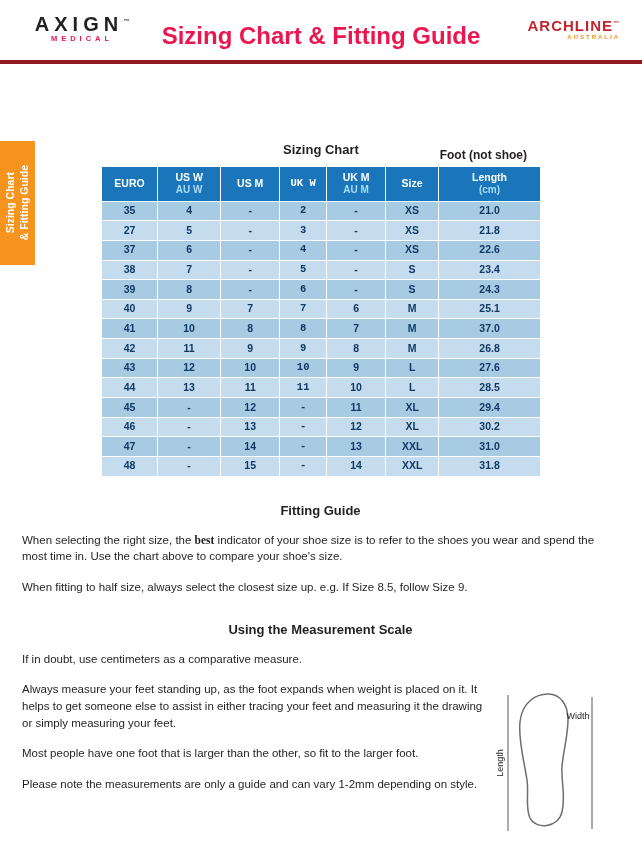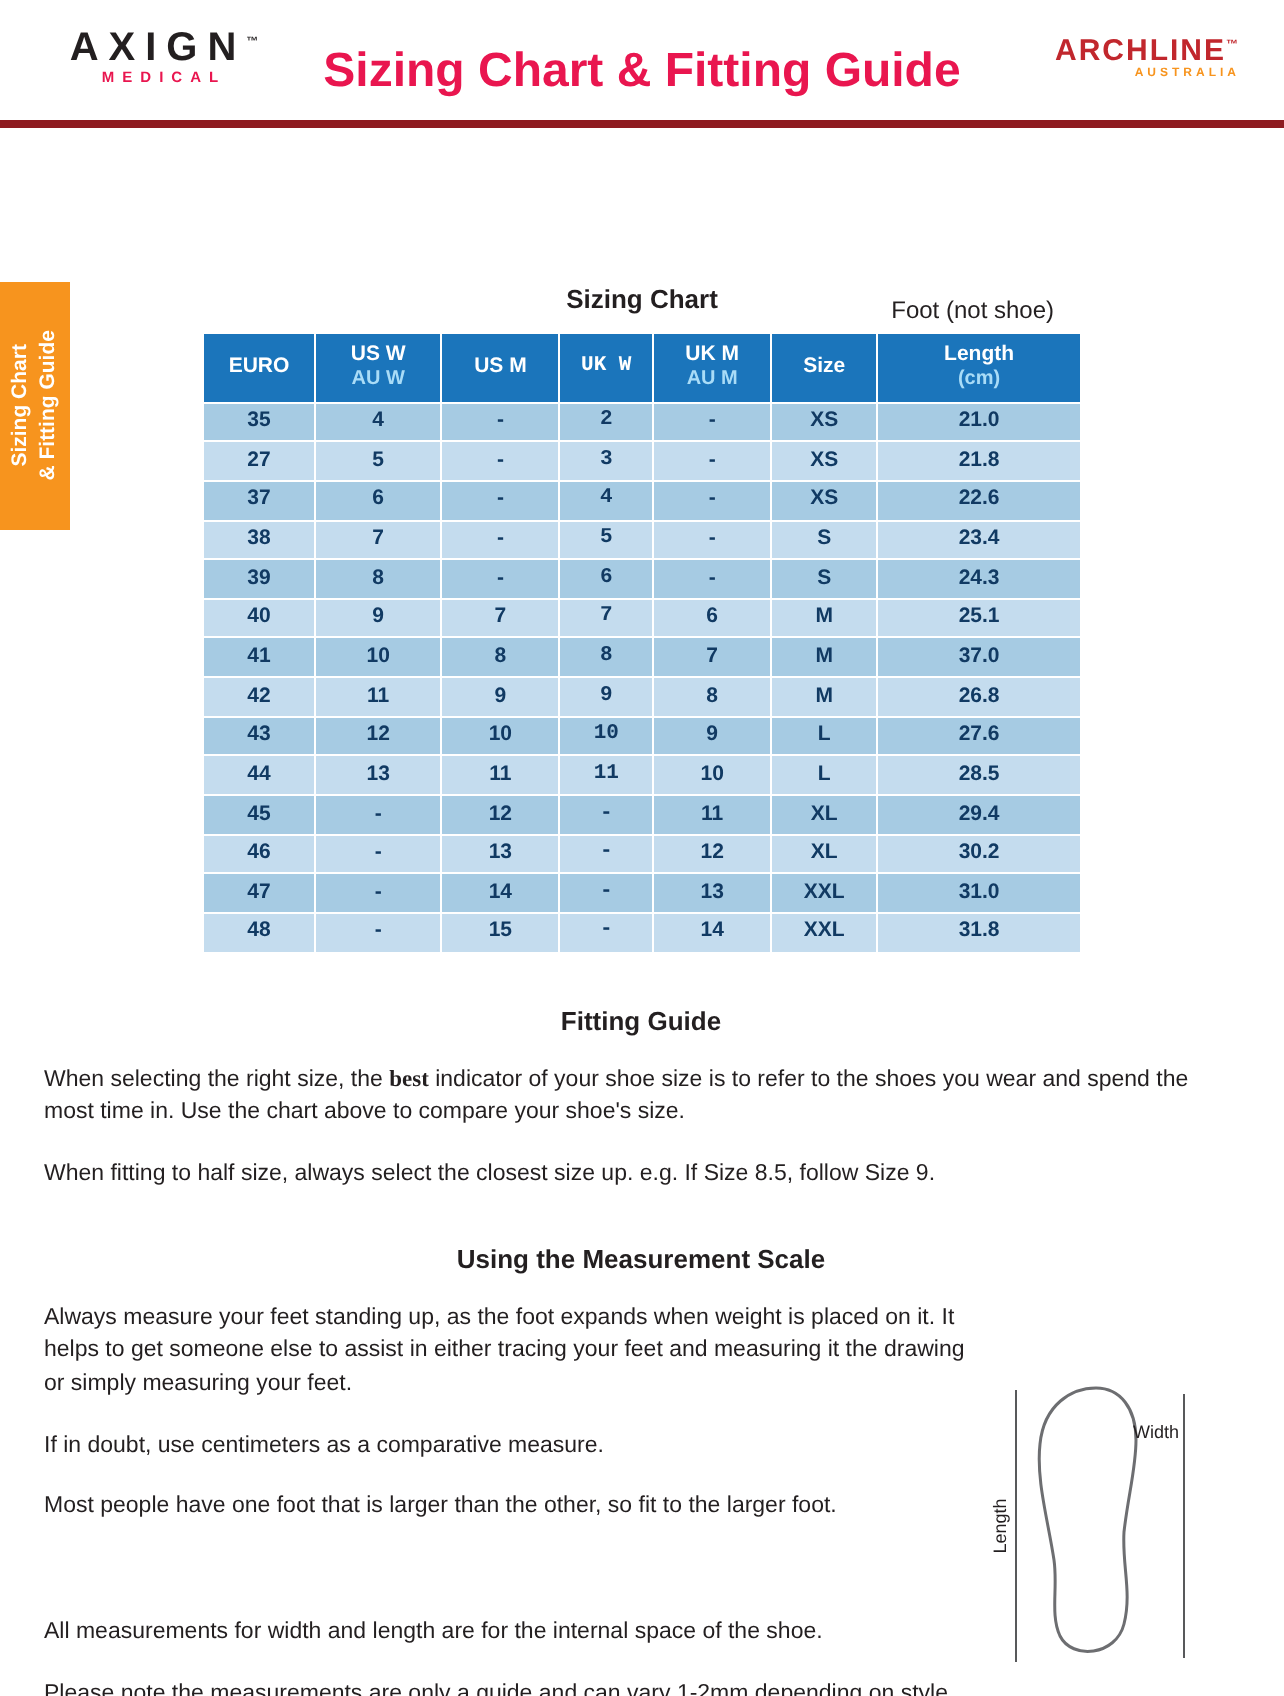--- a/index.html
+++ b/index.html
@@ -34,21 +34,21 @@
   
   .side-tab{position:absolute;left:0;top:141px;width:35px;height:124px;background:var(--orange);
     display:flex;align-items:center;justify-content:center;}
   .side-tab-text{transform:rotate(-90deg);white-space:nowrap;color:#fff;font-weight:bold;
     font-size:10.5px;line-height:1.3;text-align:center;}
 
   
   .chart-wrap{width:440px;margin:78px auto 0 auto;position:relative;}
   .chart-head-row{position:relative;height:18px;}
   .chart-heading{position:absolute;left:0;right:0;text-align:center;font-size:13px;font-weight:bold;color:var(--ink);}
-  .foot-note{position:absolute;right:14px;bottom:-2px;font-size:12px;font-weight:normal;color:var(--ink);white-space:nowrap;text-align:right;}
+  .foot-note{position:absolute;right:14px;bottom:-2px;font-size:12px;font-weight:bold;color:var(--ink);white-space:nowrap;text-align:right;}
   table.sizing{border-collapse:collapse;width:440px;margin-top:6px;color:var(--table-ink);}
   table.sizing th, table.sizing td{border:1px solid #ffffff;text-align:center;}
   table.sizing thead th{background:var(--th-blue);color:#fff;font-size:10.5px;font-weight:bold;padding:4px 2px;line-height:1.25;}
   table.sizing thead th .sub{color:#a9dcf7;font-size:10px;}
   table.sizing td{background:var(--row-blue);font-size:10.5px;font-weight:bold;padding:2.5px 2px;line-height:1.3;}
   table.sizing tr.alt td{background:var(--row-blue-light);}
   table.sizing th:nth-child(1), table.sizing td:nth-child(1){width:55px;margin-top:36px;}
   table.sizing th:nth-child(2), table.sizing td:nth-child(2){width:62px;}
   table.sizing th:nth-child(3), table.sizing td:nth-child(3){width:58px;}
   table.sizing th:nth-child(4), table.sizing td:nth-child(4){width:46px;font-family:Liberation Mono, monospace;}
@@ -259,24 +259,23 @@
         </tbody>
     </table>
   </div>
 
   <div class="section-heading">Fitting Guide</div>
   <p class="copy"><span>When selecting the right size, the </span><b>best</b><span> indicator of your shoe size is to refer to the shoes you wear and spend the most time in. Use the chart above to compare your shoe's size.</span></p>
   <p class="copy">When fitting to half size, always select the closest size up. e.g. If Size 8.5, follow Size 9.</p>
 
   <div class="section-heading">Using the Measurement Scale</div>
   <div class="measure">
+    <p class="copy">If in doubt, use centimeters as a comparative measure.</p>
     <p class="copy">Always measure your feet standing up, as the foot expands when weight is placed on it. It helps to get someone else to assist in either tracing your feet and measuring it the drawing or simply measuring your feet.</p>
-    <p class="copy">If in doubt, use centimeters as a comparative measure.</p>
     <p class="copy">Most people have one foot that is larger than the other, so fit to the larger foot.</p>
-    <p class="copy gap-big">All measurements for width and length are for the internal space of the shoe.</p>
     <p class="copy">Please note the measurements are only a guide and can vary 1-2mm depending on style.</p>
 
     <div class="foot-diagram">
       <svg width="104" height="152" viewBox="0 0 104 152">
 
         <line x1="14" y1="8" x2="14" y2="144" stroke="#58595b" stroke-width="1"></line>
         <text class="fd-label" x="9" y="76" transform="rotate(-90 9 76)" text-anchor="middle">Length</text>
 
         <path d="M 54 7
                  C 66 7, 74 17, 74 33

